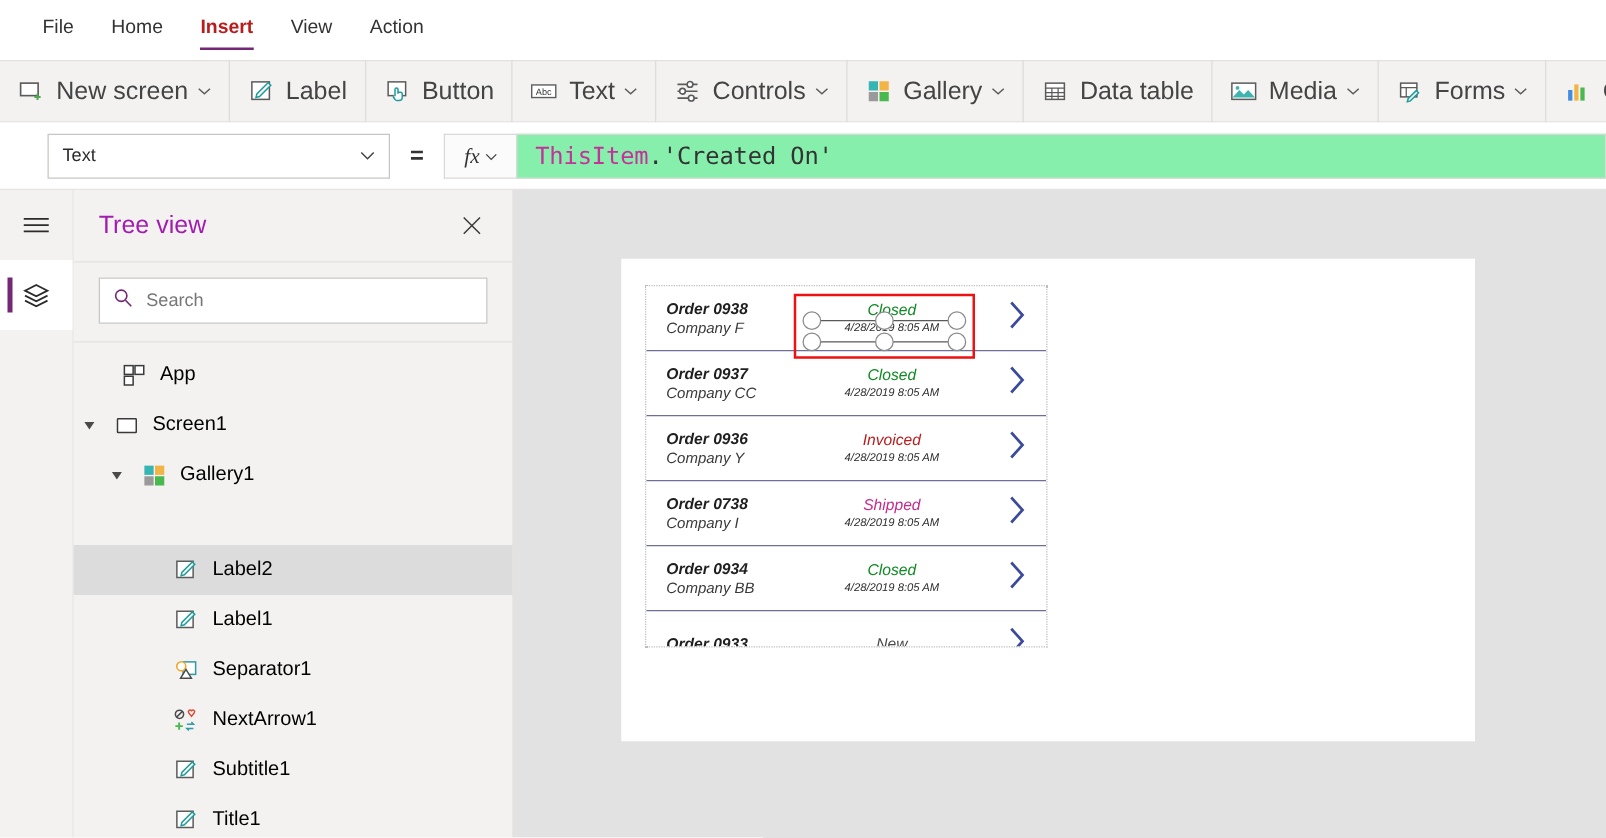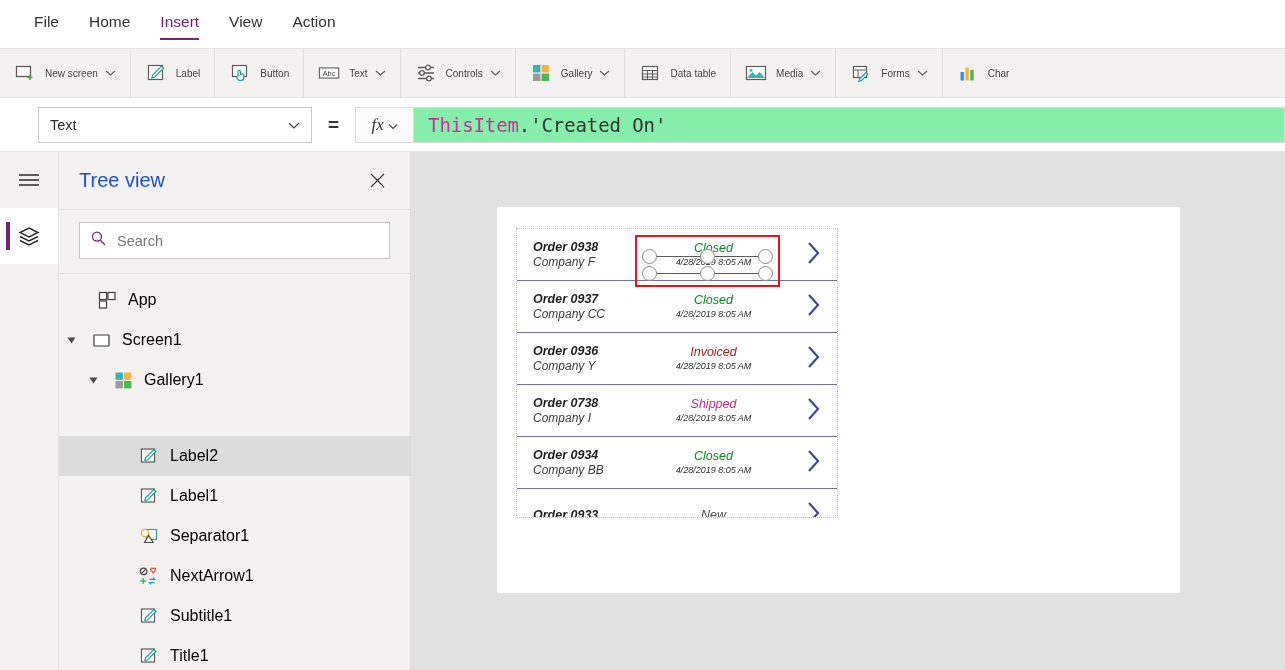--- a/index.html
+++ b/index.html
@@ -16,21 +16,21 @@
     position: absolute; left: 0; top: 0; width: 1285px; height: 48px;
     background: #ffffff;
     display: flex; align-items: center; padding-left: 34px;
   }
   .menu-item {
     position: relative;
     font-size: 15.5px; color: #333333;
     padding: 0 0 4px 0; margin-right: 30px;
     cursor: pointer; line-height: 22px;
   }
-  .menu-item.active { color: #701a75; font-weight: normal; }
+  .menu-item.active { color: #b91c1c; font-weight: bold; }
   .menu-item.active::after {
     content: ""; position: absolute; left: 0; right: 0; bottom: -3px;
     height: 2.5px; background: #742774;
   }
 
   
   .ribbon {
     position: absolute; left: 0; top: 48px; width: 1285px; height: 50px;
     background: #f3f2f1;
     border-top: 1px solid #e3e1df;
@@ -41,21 +41,21 @@
     display: flex; align-items: center; height: 50px;
     padding: 0 14px; cursor: pointer;
     border-right: 1px solid #dedcda;
   }
   .rib-group:last-child { border-right: none; }
   .rib-ico {
     width: 22px; height: 22px; margin-right: 9px;
     display: inline-flex; align-items: center; justify-content: center;
     flex: 0 0 22px;
   }
-  .rib-label { font-size: 10px; color: #444444; white-space: nowrap; }
+  .rib-label { font-size: 20px; color: #444444; white-space: nowrap; }
   .caret { margin-left: 7px; display: inline-flex; align-items: center; }
 
   
   .fbar {
     position: absolute; left: 0; top: 98px; width: 1285px; height: 54px;
     background: #ffffff;
     border-bottom: 1px solid #e6e4e2;
     display: flex; align-items: center; padding-left: 38px;
   }
   .prop-select {
@@ -103,21 +103,21 @@
   
   .treepanel {
     position: absolute; left: 59px; top: 152px; width: 352px; height: 518px;
     background: #f3f2f1; border-right: 1px solid #dedcda;
   }
   .tree-head {
     height: 58px; display: flex; align-items: center;
     justify-content: space-between; padding: 0 20px 0 20px;
     border-bottom: 1px solid #e4e2e0;
   }
-  .tree-title { font-size: 20px; color: #1d4ed8; }
+  .tree-title { font-size: 20px; color: #a21caf; }
   .tree-close { cursor: pointer; padding: 4px; display: flex; }
   .search-wrap { padding: 12px 20px 14px 20px; border-bottom: 1px solid #e4e2e0; }
   .search-box {
     height: 37px; background: #ffffff; border: 1px solid #c8c6c4;
     display: flex; align-items: center; padding: 0 10px;
   }
   .search-box input {
     border: none; outline: none; background: transparent;
     font-size: 14.5px; color: #333; margin-left: 10px; width: 100%;
     font-family: "Liberation Sans", sans-serif;

